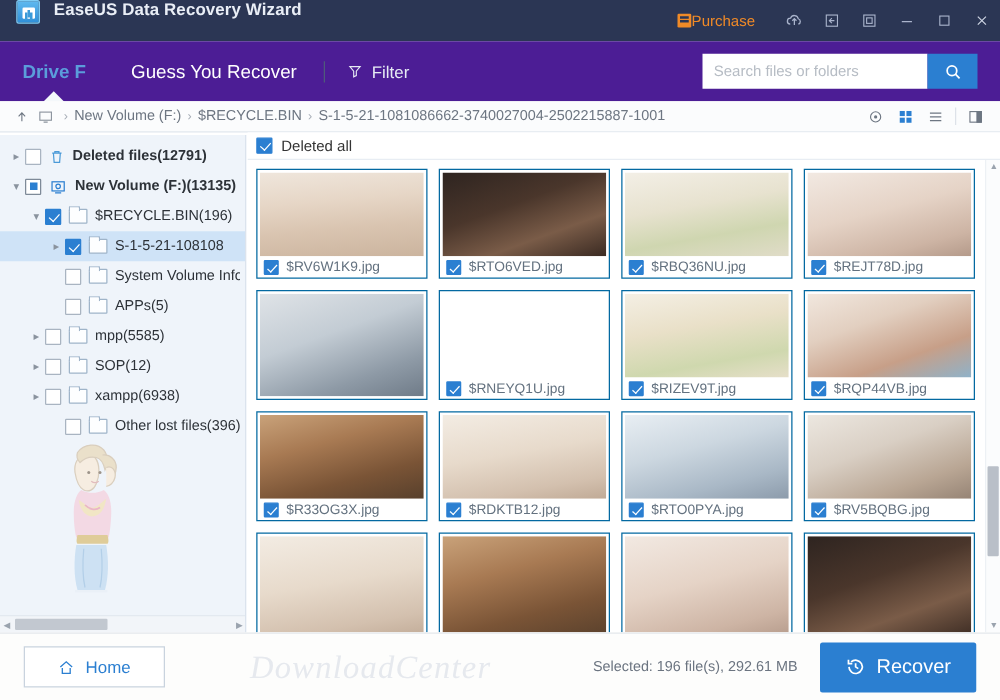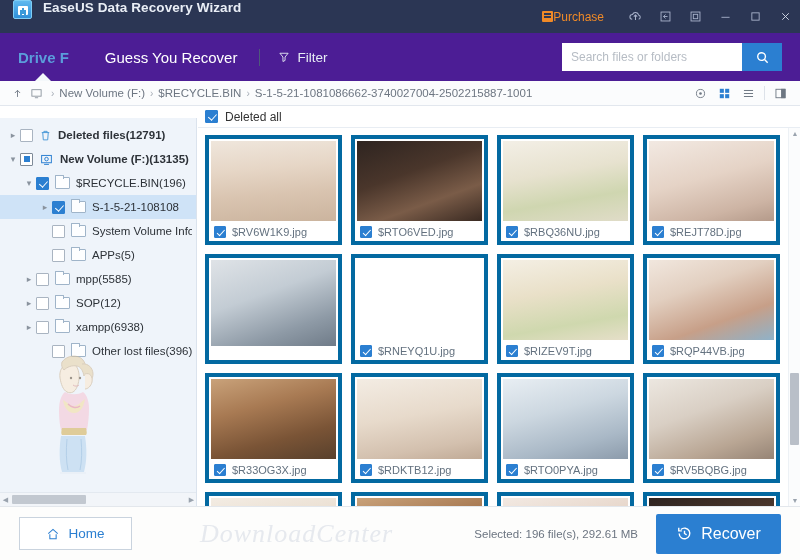--- a/index.html
+++ b/index.html
@@ -94,21 +94,21 @@
   .crumb-mon { width:20px; display:flex; align-items:center; justify-content:center; color:#8b939d; cursor:pointer;}
   .crumb-item { font-size:11.5px; color:#6d7682; cursor:pointer; white-space:nowrap; }
   .crumb-sep { color:#a7aeb7; font-size:10px; margin:0 5px; }
   .crumb-tools { margin-left:auto; display:flex; align-items:center; gap:1px; }
   .ctool { width:23px; height:19px; display:flex; align-items:center; justify-content:center; cursor:pointer; color:#6d7682;}
   .ctool.act { color:#2b7fd1; }
   .ctool-div { width:1px; height:14px; background:#dde2e9; margin:0 3px; }
 
   
   .sidebar {
-    position:absolute; top:118px; left:0; width:197px; bottom:54px;
+    position:absolute; top:108px; left:0; width:197px; bottom:54px;
     background:#eff4fa; border-right:1px solid #dbe3ed; overflow:hidden;
   }
   .tree { padding-top:5px; }
   .node {
     height:24px; display:flex; align-items:center; white-space:nowrap;
     cursor:pointer; font-size:11.5px; color:#2d3238; padding-right:4px;
   }
   .node.sel { background:#cfe3f7; }
   .arrow { width:14px; flex:none; display:flex; align-items:center; justify-content:center; color:#8a939e; font-size:9px; }
   .arrow.open:before { content:"\25BE"; }
@@ -158,21 +158,21 @@
     border-bottom:1px solid #e8edf3; background:#fff;
   }
   .selectall .cb { margin-right:7px; }
   .selectall span { font-size:12px; color:#333; }
   .grid {
     position:absolute; top:22px; left:0; right:12px; bottom:0;
     padding:7px 0 0 7px; display:flex; flex-wrap:wrap; align-content:flex-start;
     gap:9px 9px; overflow:hidden;
   }
   .card {
-    width:137px; height:110px; border:4px solid #0369a1; background:#fff;
+    width:137px; height:88px; border:1px solid #0369a1; background:#fff;
     display:flex; flex-direction:column; cursor:pointer; overflow:hidden;
   }
   .thumb { height:86px; margin:2px; overflow:hidden; position:relative; }
   .cap { height:20px; display:flex; align-items:center; padding-left:5px; gap:6px; }
   .cap .cb { width:12px; height:12px; margin:0; }
   .cap .cb.on:after{ left:3.6px; top:1px; width:3px; height:6.5px; }
   .cap-name { font-size:11px; color:#63717f; white-space:nowrap; overflow:hidden; }
   .v-scroll {
     position:absolute; right:0; top:22px; bottom:0; width:12px;
     background:#fbfcfd; border-left:1px solid #edf1f5;

